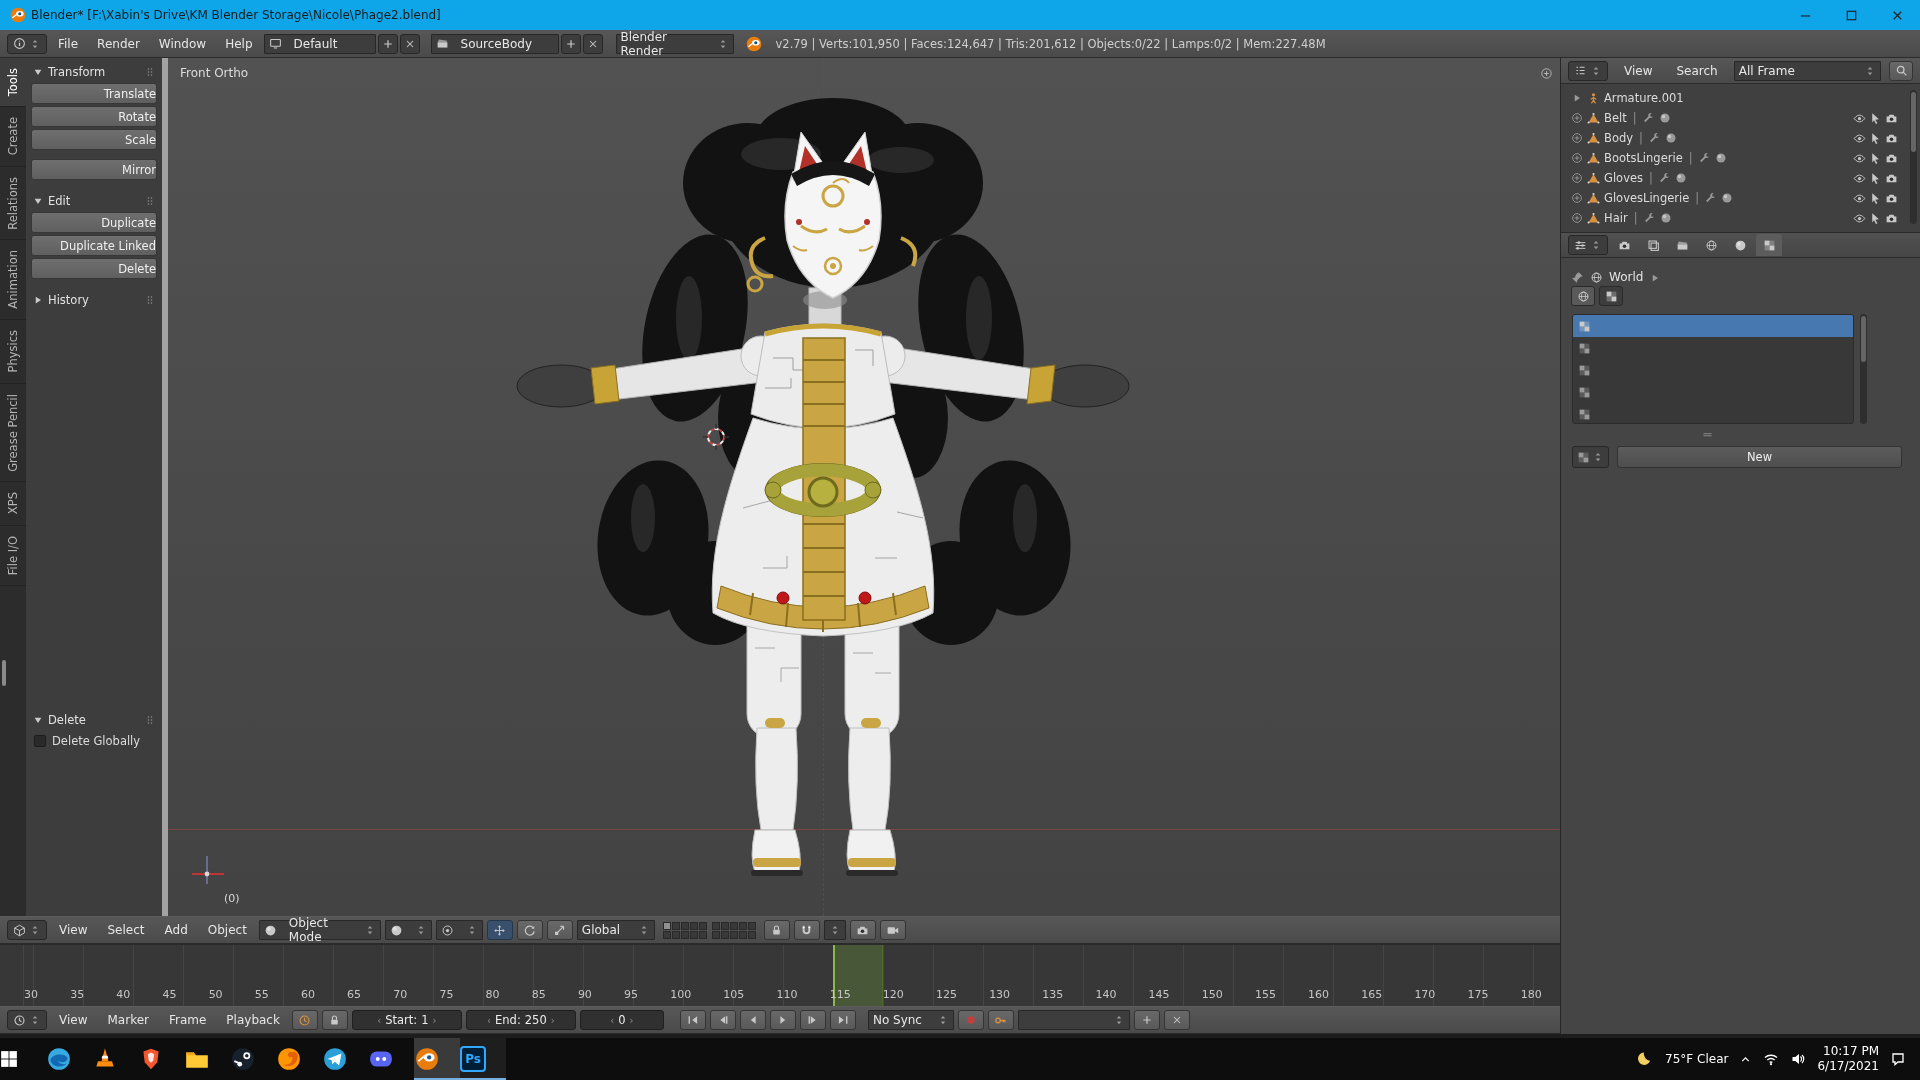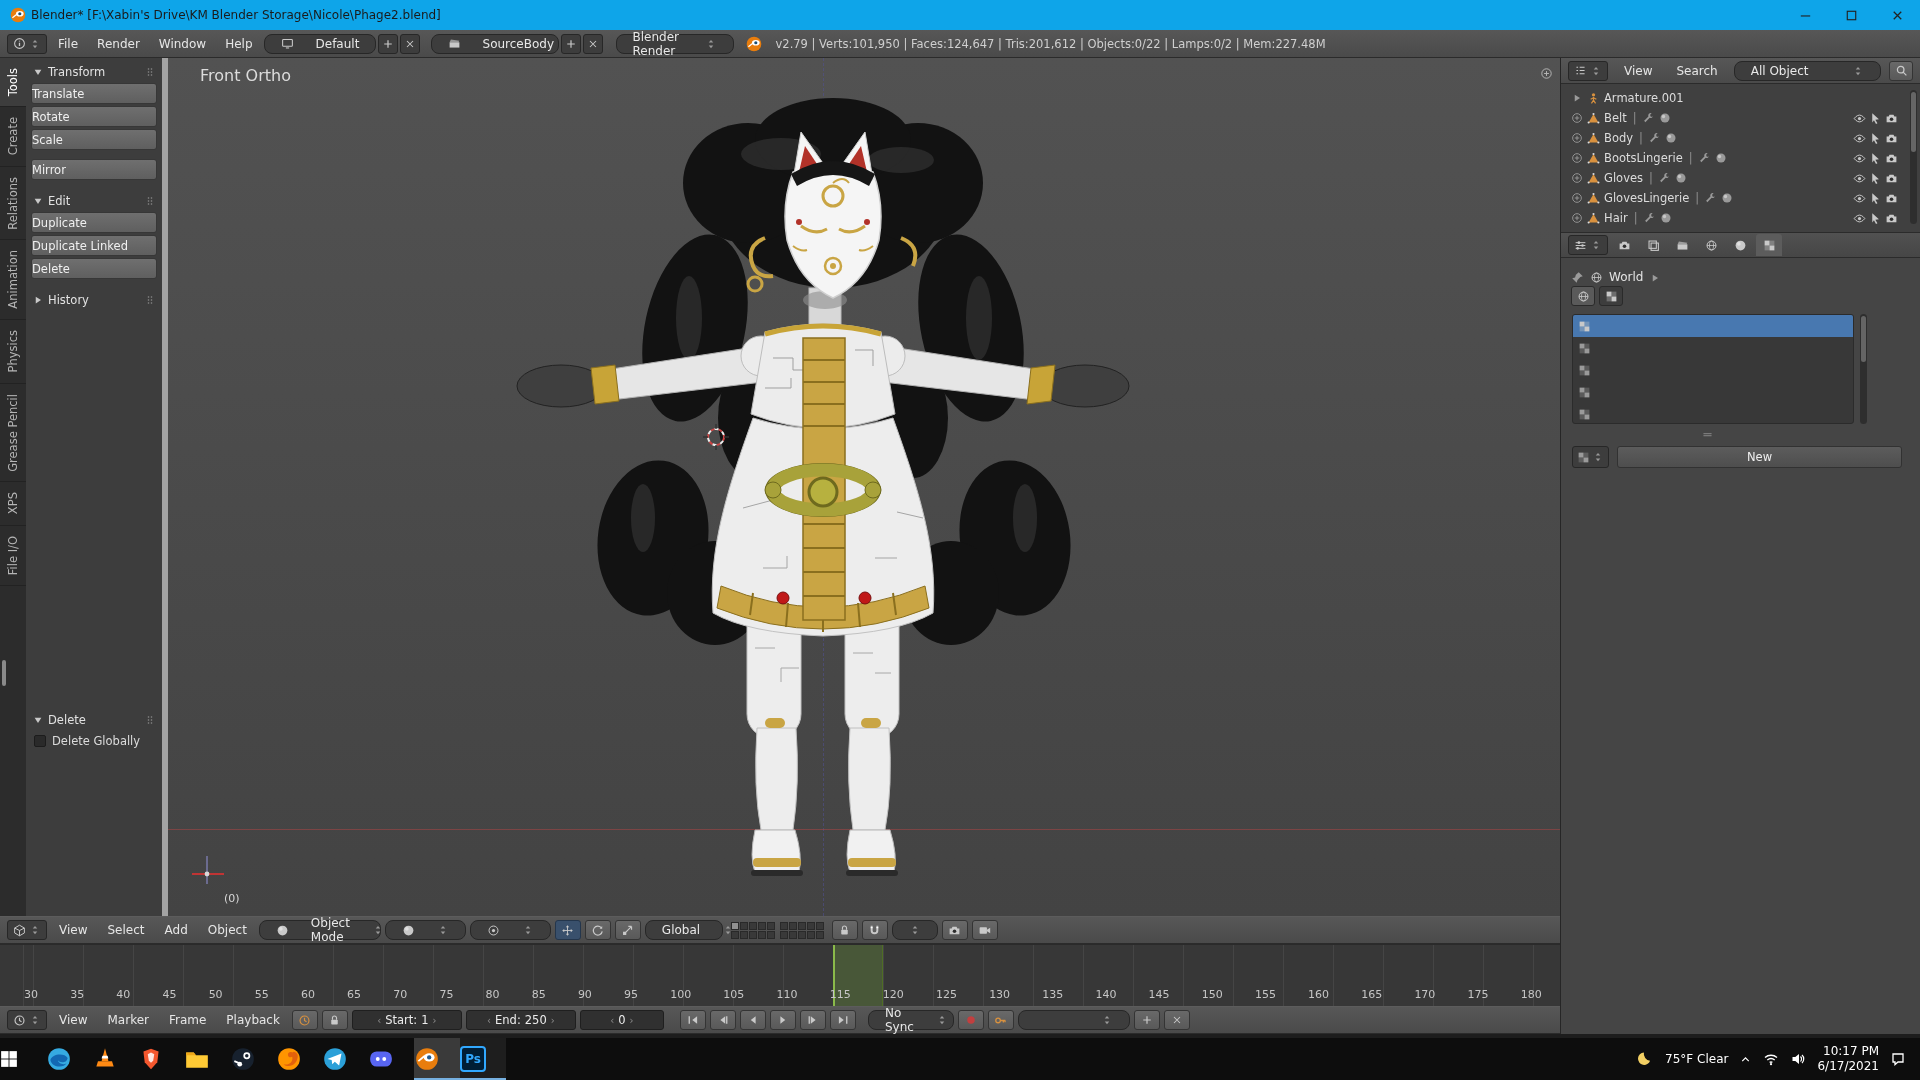--- a/index.html
+++ b/index.html
@@ -15,42 +15,42 @@
   .titlebar{position:absolute;left:0;top:0;width:100%;height:30px;background:#0ea5e9;display:flex;align-items:center;color:#1b1b1b}
   .titlebar .title{margin-left:4px;font-size:12px}
   .wbtns{margin-left:auto;display:flex;height:100%}
   .wbtn{width:46px;height:100%;display:flex;align-items:center;justify-content:center;color:#222}
   .titlebar .ic.app{margin-left:9px}
 
   
   .hdr{background:linear-gradient(#575757,#4a4a4a);border-bottom:1px solid #2b2b2b}
   .infobar{position:absolute;left:0;top:30px;width:100%;height:28px;display:flex;align-items:center;gap:3px;padding:0 7px}
   .menu{padding:0 8px;height:28px;line-height:28px;color:#e6e6e6}
-  .dd{display:flex;align-items:center;gap:22px;background:#3d3d3d;border:1px solid #272727;border-radius:8px;height:20px;padding:0 16px;color:#e8e8e8}
+  .dd{display:flex;align-items:center;gap:12px;background:#3d3d3d;border:1px solid #272727;border-radius:1px;height:20px;padding:0 4px;color:#e8e8e8}
   .mini{width:20px;height:20px;display:flex;align-items:center;justify-content:center;background:#3d3d3d;border:1px solid #272727;border-radius:3px;margin-left:-1px}
   .stats{margin-left:10px;color:#cfcfcf;font-size:11.5px;white-space:nowrap}
   .edbtn{display:flex;align-items:center;gap:3px;background:#3d3d3d;border:1px solid #272727;border-radius:3px;height:20px;padding:0 5px}
 
   
   .tabstrip{position:absolute;left:0;top:58px;width:26px;height:858px;background:#2c2c2c;display:flex;flex-direction:column}
   .vtab{display:flex;align-items:center;justify-content:center;width:26px;padding:10px 0;border-bottom:1px solid #222;background:#2c2c2c}
   .vtab span{writing-mode:vertical-rl;transform:rotate(180deg);white-space:nowrap;font-size:11.5px;color:#b5b5b5}
   .vtab.active{background:#3d3d3d}
   .vtab.active span{color:#fff}
   .toolshelf{position:absolute;left:26px;top:58px;width:142px;height:858px;background:#3d3d3d;border-right:6px solid #a3a3a3;padding:4px 5px;display:flex;flex-direction:column;font-size:11.5px}
   .phead{display:flex;align-items:center;gap:4px;padding:3px 1px;color:#e2e2e2}
   .phead .grip{margin-left:auto;color:#8b8b8b}
-  .sbtn{display:block;width:100%;height:21px;margin:1px 0;background:linear-gradient(#6f6f6f,#5f5f5f);border:1px solid #373737;border-radius:3px;color:#f0f0f0;font-size:11.5px;font-family:inherit;text-align:left}
+  .sbtn{display:block;width:100%;height:21px;margin:1px 0;background:linear-gradient(#6f6f6f,#5f5f5f);border:1px solid #373737;border-radius:3px;color:#f0f0f0;font-size:11.5px;font-family:inherit;text-align:right}
   .checkrow{display:flex;align-items:center;gap:6px;padding:4px 3px;color:#dcdcdc}
   .cbox{width:12px;height:12px;background:#2a2a2a;border:1px solid #1c1c1c;border-radius:2px;flex:none}
 
   
   .view3d{position:absolute;left:168px;top:58px;width:1392px;height:858px;overflow:hidden;
     background:linear-gradient(#525252,#484848 65%,#434343)}
-  .vplabel{position:absolute;left:32px;top:8px;color:#dcdcdc;font-size:16px}
+  .vplabel{position:absolute;left:12px;top:8px;color:#dcdcdc;font-size:12px}
   .zaxis{position:absolute;top:0;bottom:0;width:0;border-left:1px dashed rgba(80,80,150,.55)}
   .xaxis{position:absolute;left:0;right:0;height:0;border-top:1px solid rgba(170,70,70,.55)}
   .charwrap{position:absolute}
   .originlbl{position:absolute;color:#d8d8d8;font-size:11px}
   .absic{position:absolute}
 
   
   .v3dheader{position:absolute;left:0;top:916px;width:1560px;height:28px;display:flex;align-items:center;gap:4px;padding:0 7px;border-top:1px solid #5c5c5c}
   .tbtn{width:26px;height:20px;background:linear-gradient(#696969,#595959);border:1px solid #343434;border-radius:3px;display:flex;align-items:center;justify-content:center;color:#dcdcdc;flex:none}
   .tbtn.pressed{background:#39506c;border-color:#24364c}
@@ -834,21 +834,21 @@
         <i class="ic s12 c-dim">
             <svg viewBox="0 0 16 16">
               <path d="M8 2.5 11 6H5z" fill="currentColor"></path>
               <path d="M8 13.5 5 10h6z" fill="currentColor"></path>
             </svg>
           </i>
       </div>
       <span class="menu">View</span>
       <span class="menu">Search</span>
       <div class="dd" style="flex:1">
-        <span>All Object</span>
+        <span>All Frame</span>
         <i class="ic s12 c-dim" style="margin-left:auto">
             <svg viewBox="0 0 16 16">
               <path d="M8 2.5 11 6H5z" fill="currentColor"></path>
               <path d="M8 13.5 5 10h6z" fill="currentColor"></path>
             </svg>
           </i>
       </div>
       <div class="tbtn" style="width:24px">
           <i class="ic s13">
             <svg viewBox="0 0 16 16">

